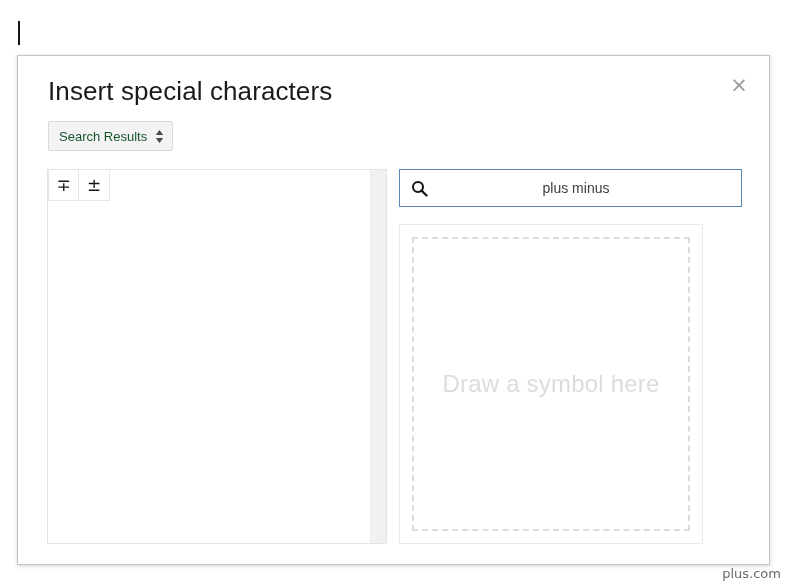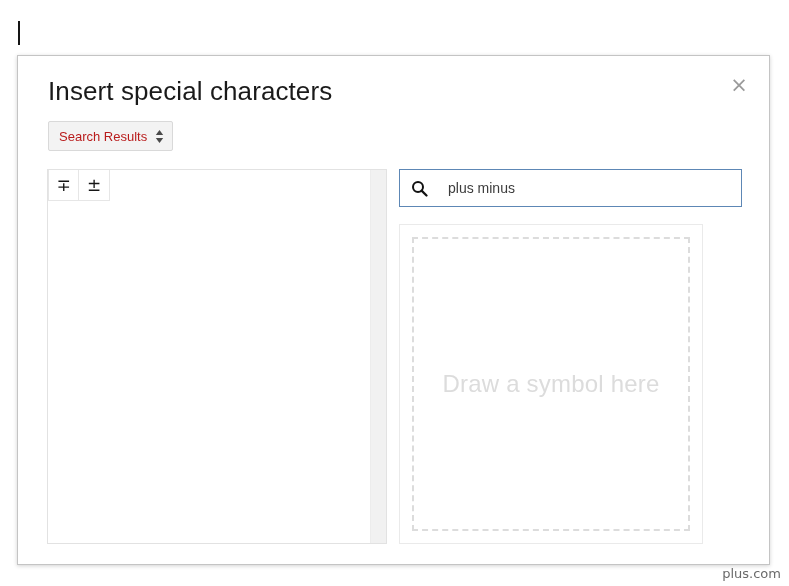--- a/index.html
+++ b/index.html
@@ -83,21 +83,21 @@
     border-radius: 2px;
     box-sizing: border-box;
     display: flex;
     align-items: center;
     padding: 0 8px 0 10px;
     cursor: pointer;
     user-select: none;
   }
   #category-select-label {
     font-size: 13px;
-    color: #b91c1c;
+    color: #14532d;
     white-space: nowrap;
   }
   .updown-icon {
     margin-left: 8px;
     display: inline-flex;
     flex-direction: column;
     justify-content: center;
     line-height: 0;
   }
   .updown-icon svg { display: block; }
@@ -158,27 +158,28 @@
     border: 1px solid #5d87b5;
     background: #ffffff;
     display: flex;
     align-items: center;
     padding-left: 11px;
   }
   #search-icon { display: flex; align-items: center; }
   #search-input {
     border: none;
     outline: none;
-    margin-left: 20px;
+    margin-left: 8px;
     font-size: 14px;
     color: #3c3c3c;
     font-family: "Liberation Sans", sans-serif;
     background: transparent;
     width: 280px;
     padding: 0;
+    text-align: center;
   }
   #search-input::placeholder { color: #9d9d9d; }
 
   #draw-panel {
     position: absolute;
     left: 381px;
     top: 168px;
     width: 304px;
     height: 320px;
     box-sizing: border-box;

